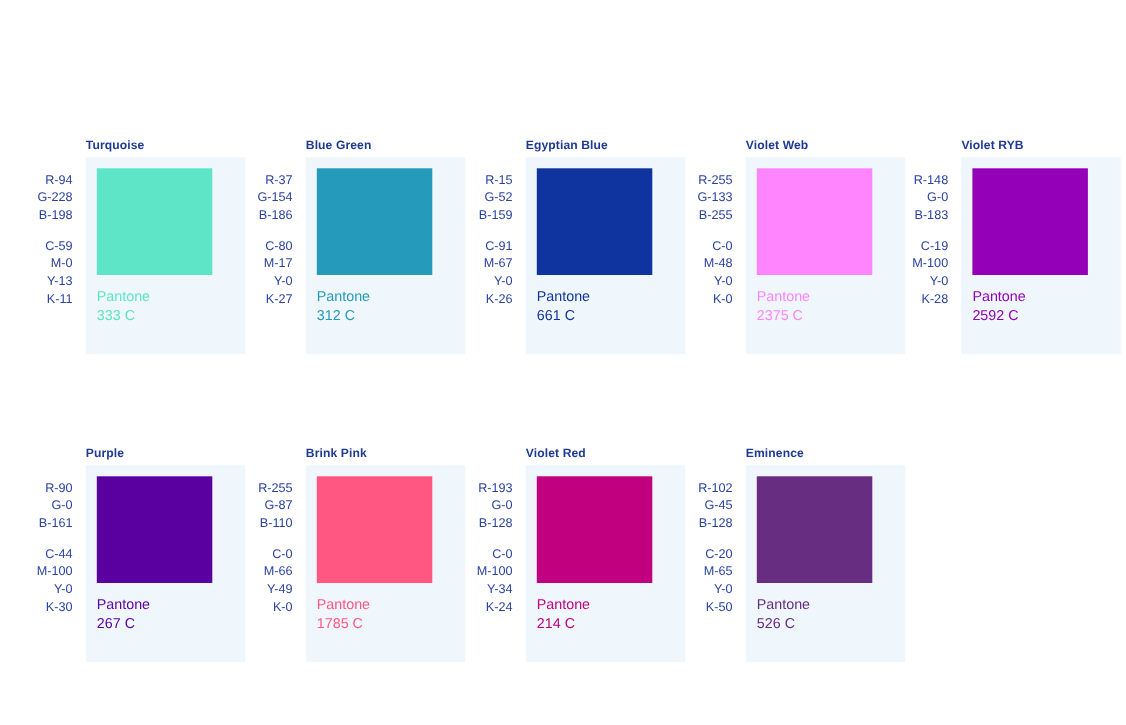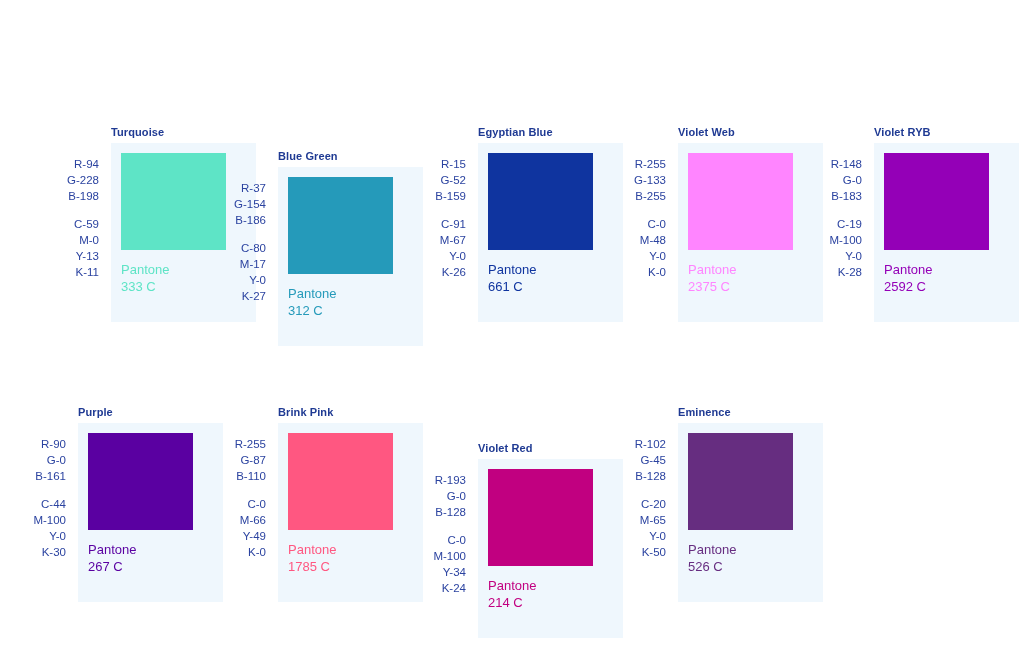--- a/index.html
+++ b/index.html
@@ -94,41 +94,41 @@
     line-height: 16.5px;
     white-space: nowrap;
   }
   .pantone-line { display: block; }
 </style>
 </head>
 <body>
 
 <div id="palette">
     <div class="swatch-row row-0">
-      <div class="swatch-card" style="left: 0px; margin-left: 33px;">
+      <div class="swatch-card" style="left: 0px;">
         <div class="card-title">Turquoise</div>
         <div class="spec-block">
           <span class="spec-line">R-94</span>
           <span class="spec-line">G-228</span>
           <span class="spec-line">B-198</span>
           <div class="spec-gap"></div>
           <span class="spec-line">C-59</span>
           <span class="spec-line">M-0</span>
           <span class="spec-line">Y-13</span>
           <span class="spec-line">K-11</span>
         </div>
         <div class="card-body">
           <div class="color-chip" style="background: rgb(94, 228, 198);"></div>
           <div class="pantone-label" style="color: rgb(94, 228, 198);">
             <span class="pantone-line">Pantone</span>
             <span class="pantone-line">333 C</span>
           </div>
         </div>
       </div>
-      <div class="swatch-card" style="left: 200px; margin-top: 24px;">
+      <div class="swatch-card" style="left: 200px;">
         <div class="card-title">Blue Green</div>
         <div class="spec-block">
           <span class="spec-line">R-37</span>
           <span class="spec-line">G-154</span>
           <span class="spec-line">B-186</span>
           <div class="spec-gap"></div>
           <span class="spec-line">C-80</span>
           <span class="spec-line">M-17</span>
           <span class="spec-line">Y-0</span>
           <span class="spec-line">K-27</span>
@@ -236,21 +236,21 @@
           <span class="spec-line">K-0</span>
         </div>
         <div class="card-body">
           <div class="color-chip" style="background: rgb(255, 87, 129);"></div>
           <div class="pantone-label" style="color: rgb(255, 87, 129);">
             <span class="pantone-line">Pantone</span>
             <span class="pantone-line">1785 C</span>
           </div>
         </div>
       </div>
-      <div class="swatch-card" style="left: 400px; margin-top: 36px;">
+      <div class="swatch-card" style="left: 400px;">
         <div class="card-title">Violet Red</div>
         <div class="spec-block">
           <span class="spec-line">R-193</span>
           <span class="spec-line">G-0</span>
           <span class="spec-line">B-128</span>
           <div class="spec-gap"></div>
           <span class="spec-line">C-0</span>
           <span class="spec-line">M-100</span>
           <span class="spec-line">Y-34</span>
           <span class="spec-line">K-24</span>

